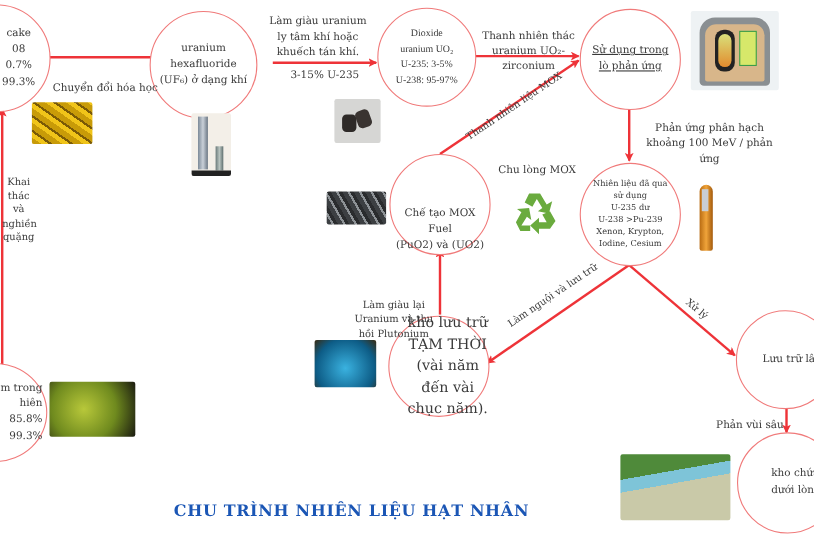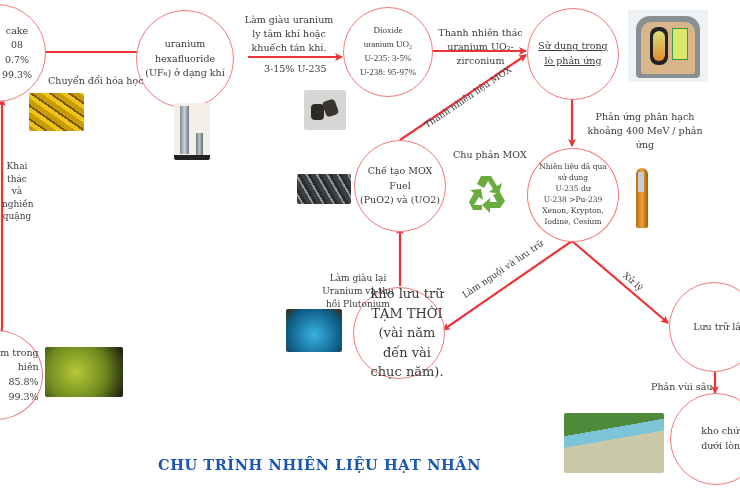--- a/index.html
+++ b/index.html
@@ -70,21 +70,21 @@
 lò phản ứng</span>
 </div>
 <div class="circle" style="left:527px;top:148px;width:92px;height:94px;">
   <span class="ctext" style="font-size:7.5px;line-height:1.45;">Nhiên liệu đã qua
 sử dụng
 U-235 dư
 U-238 &gt;Pu-239
 Xenon, Krypton,
 Iodine, Cesium</span>
 </div>
-<div class="circle" style="left:354px;top:140px;width:92px;height:92px;">
+<div class="circle" style="left:354px;top:140px;width:92px;height:92px;align-items:flex-end;">
   <span class="ctext">Chế tạo MOX
 Fuel
 (PuO2) và  (UO2)</span>
 </div>
 <div class="circle" style="left:353px;top:287px;width:92px;height:92px;">
   <span class="ctext" style="font-size:13px;line-height:1.5;margin-left:16px;">kho lưu trữ
 TẠM THỜI
 (vài năm
 đến vài
 chục năm).</span>
@@ -105,22 +105,22 @@
 
 <div class="lbl" style="left:48px;top:28px;margin-top:46px;">Chuyển đổi hóa học</div>
 <div class="lbl" style="left:243px;top:13px;width:92px;">Làm giàu uranium
 ly tâm khí hoặc
 khuếch tán khí.</div>
 <div class="lbl" style="left:264px;top:62px;">3-15% U-235</div>
 <div class="lbl" style="left:433px;top:26px;width:95px;">Thanh nhiên thác
 uranium UO₂-
 zirconium</div>
 <div class="lbl" style="left:580px;top:110px;width:130px;">Phản ứng phân hạch
-khoảng 400 MeV / phản ứng</div>
-<div class="lbl" style="left:453px;top:148px;">Chu phản MOX</div>
+khoảng 100 MeV / phản ứng</div>
+<div class="lbl" style="left:453px;top:148px;">Chu lòng MOX</div>
 <div class="lbl" style="left:320px;top:240px;width:76px;font-size:9px;margin-top:32px;">Làm giàu lại
 Uranium và thu
 hồi Plutonium</div>
 <div class="lbl" style="left:651px;top:380px;">Phản vùi sâu</div>
 <div class="lbl" style="left:2px;top:160px;width:30px;font-size:9px;line-height:1.4;">Khai
 thác
 và
 nghiền
 quặng</div>
 

